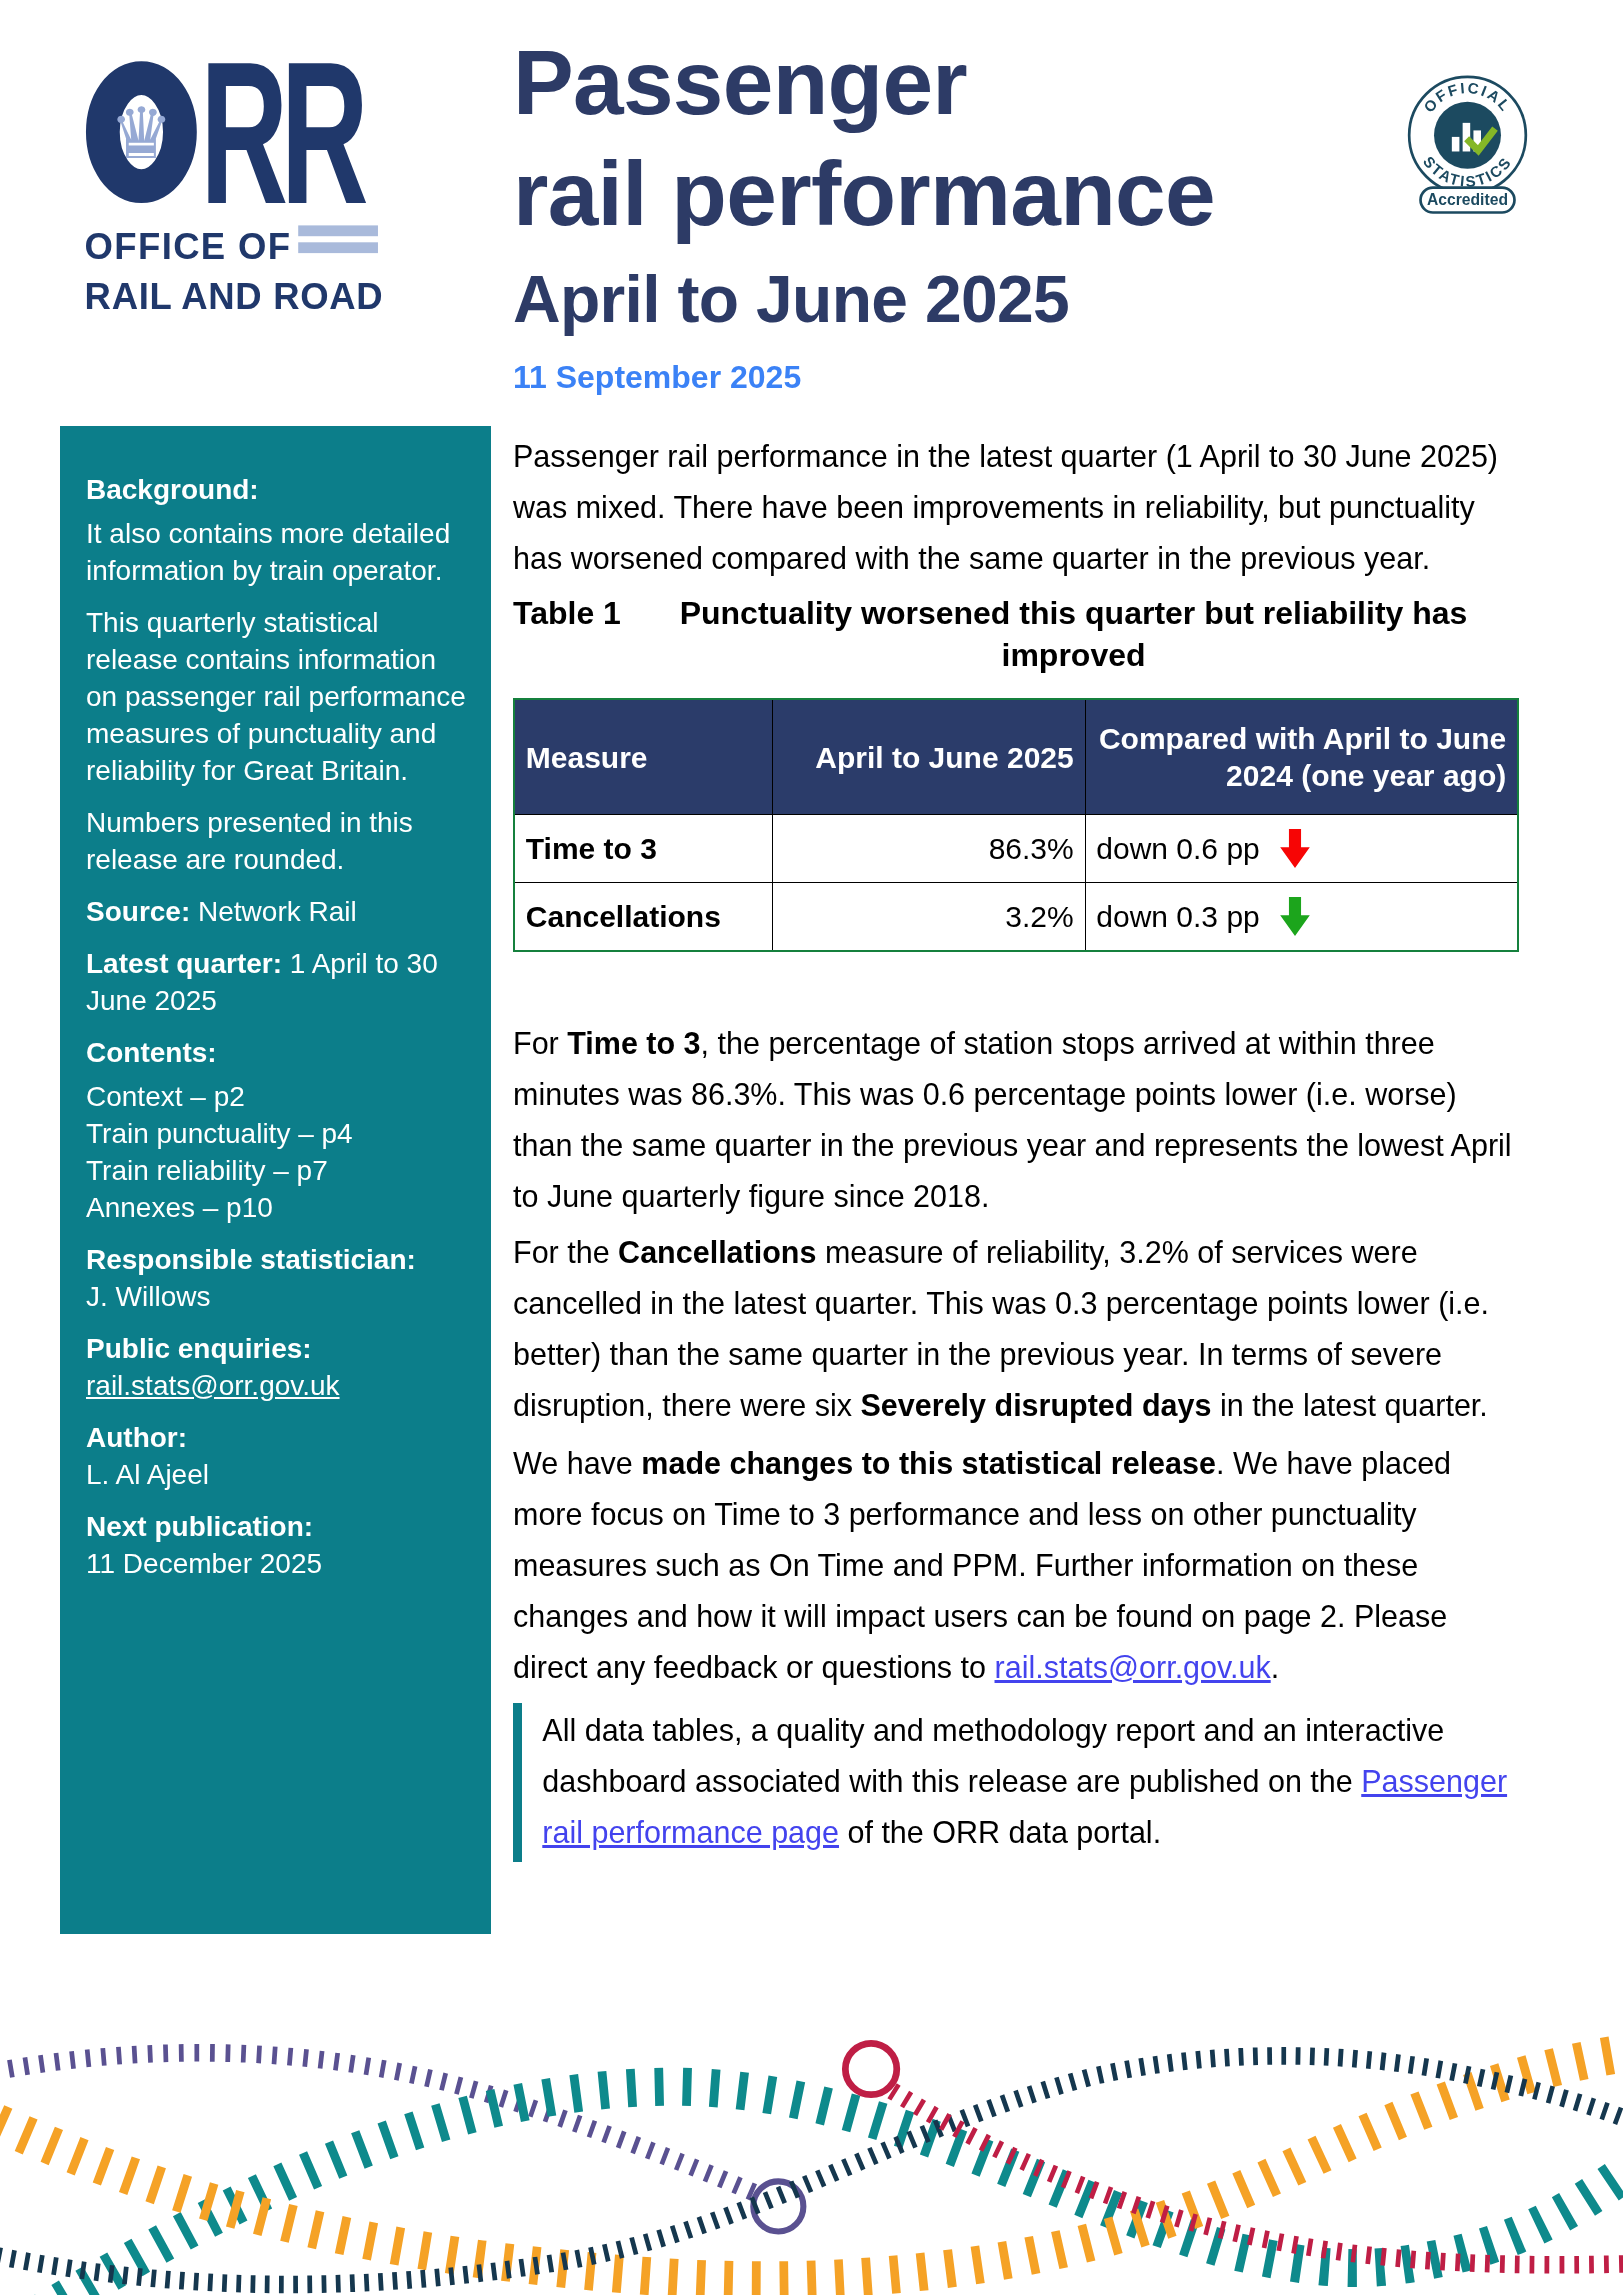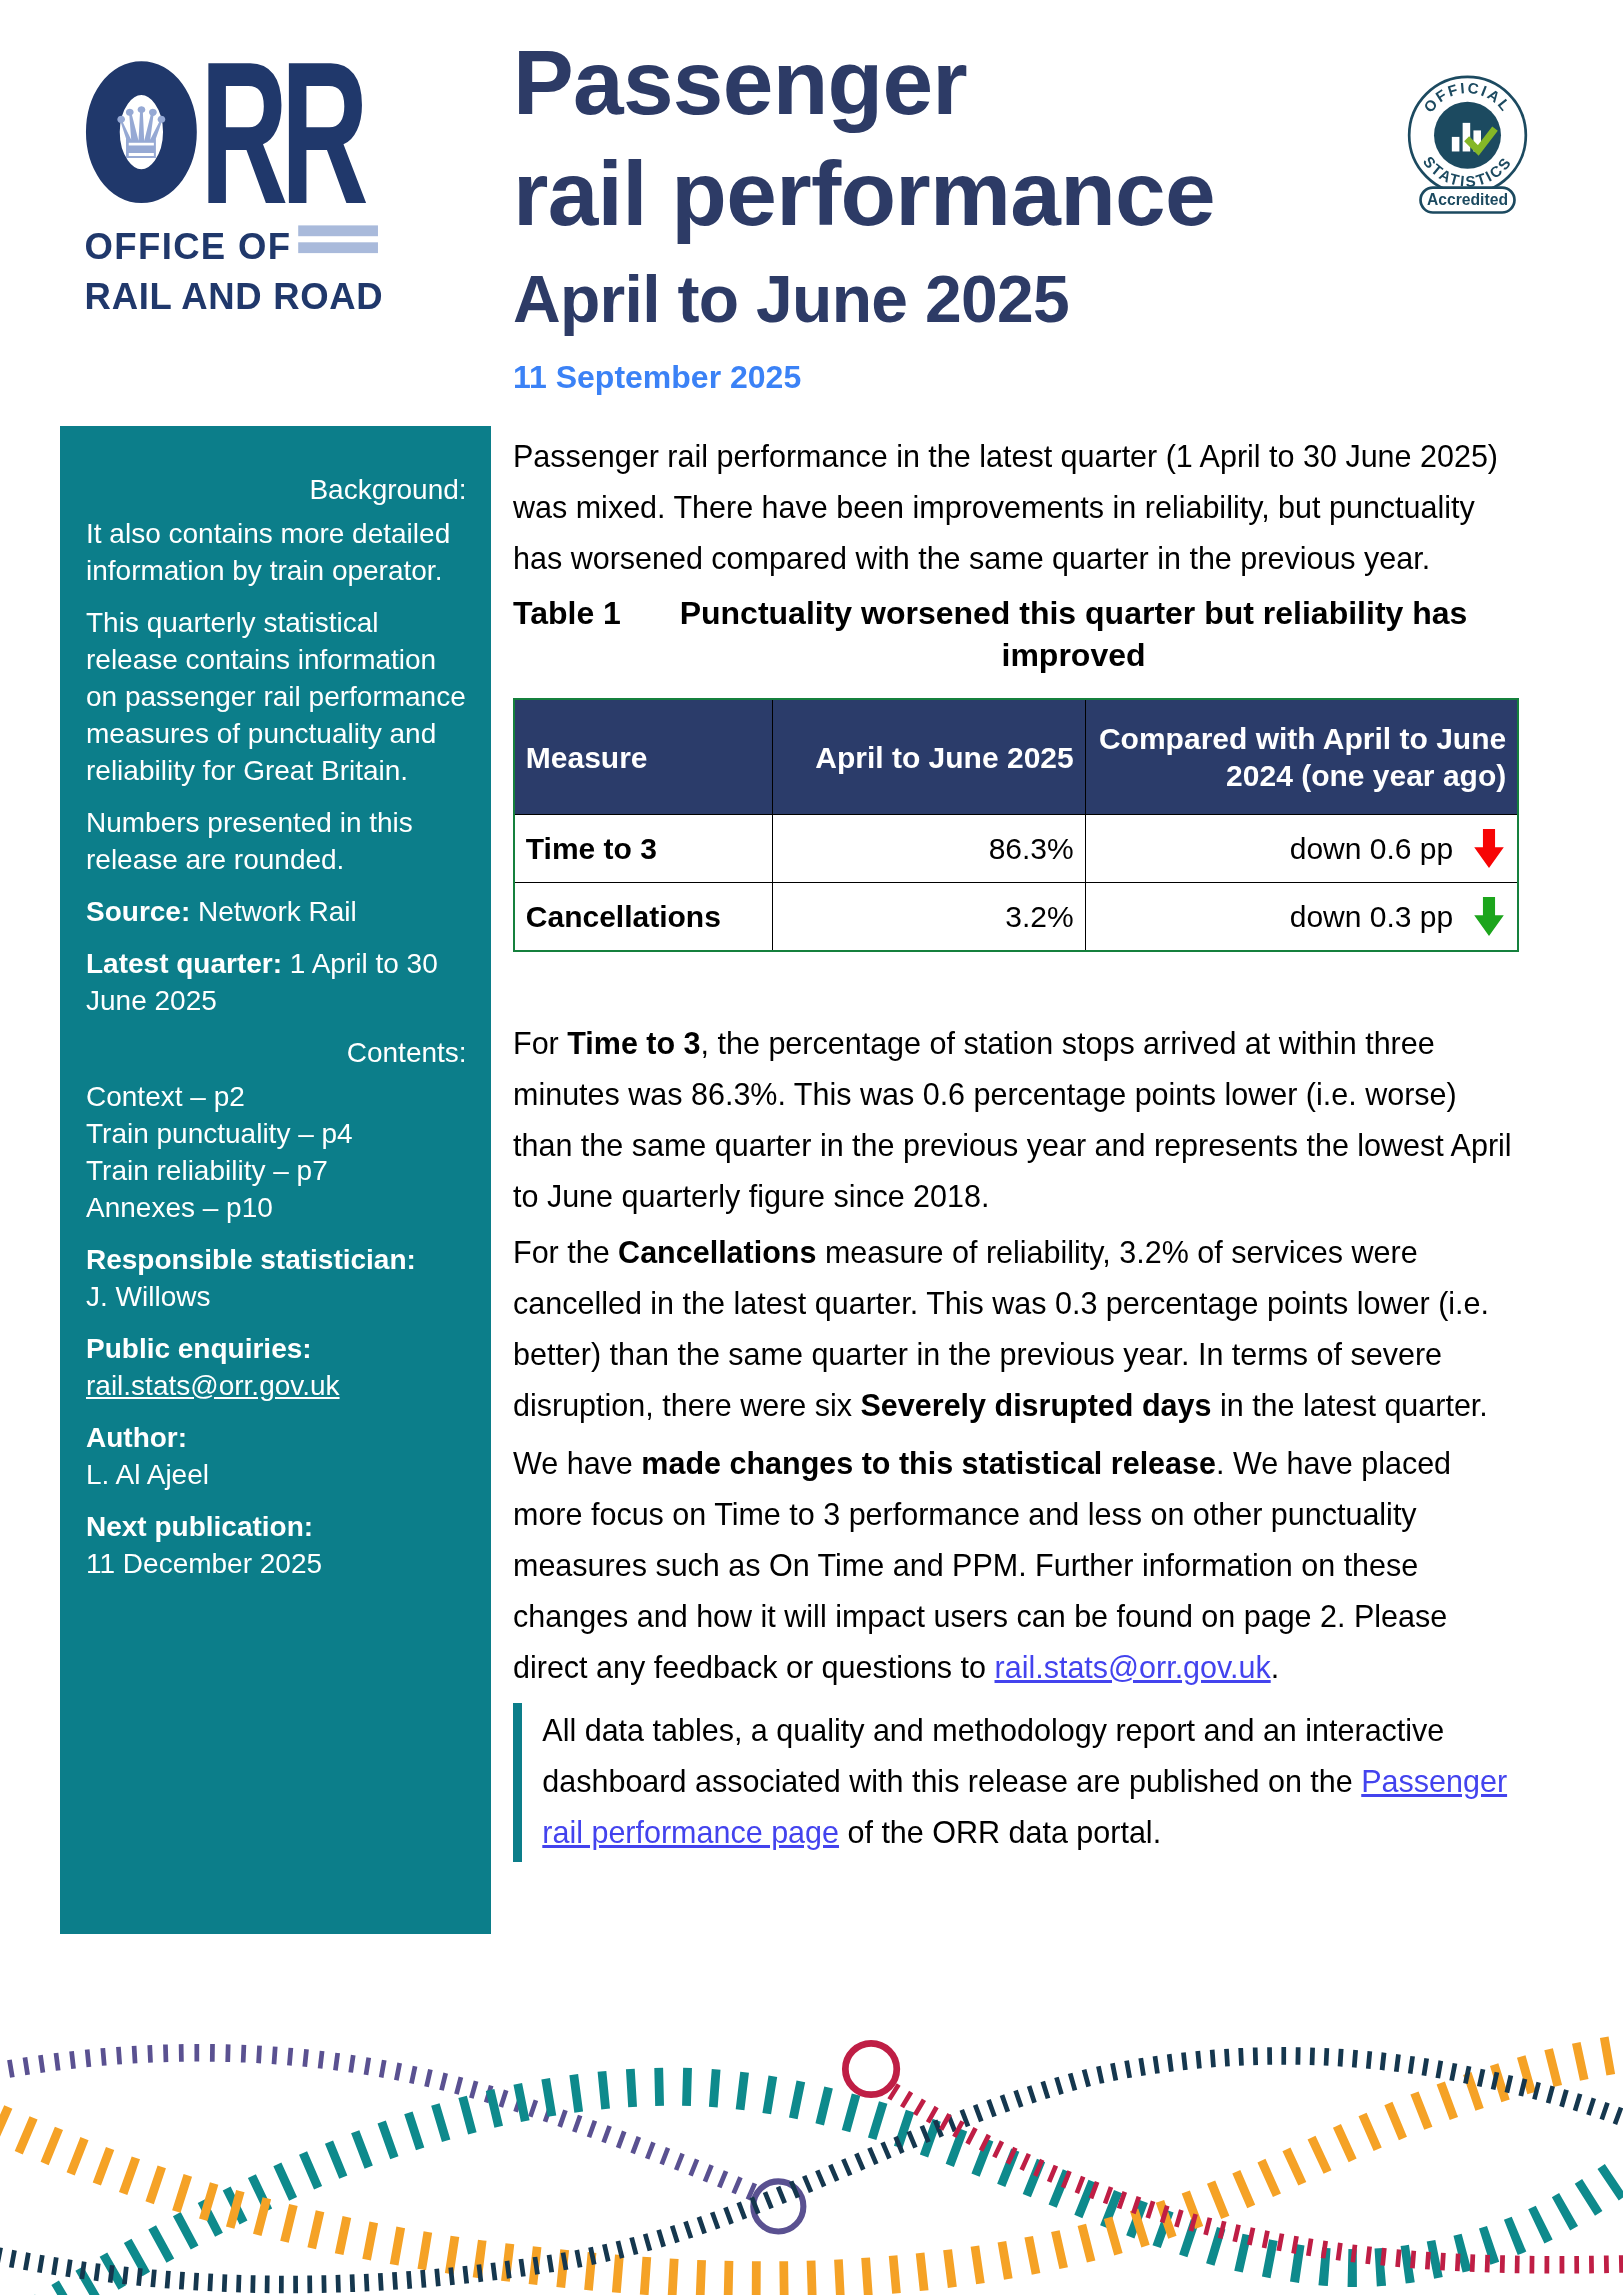--- a/index.html
+++ b/index.html
@@ -16,21 +16,21 @@
   .title-block { position:absolute; left:513px; top:27px; width:1056px; }
   .title { font-size:91px; line-height:1.22; font-weight:bold; color:#2d3b66; letter-spacing:-0.7px; }
   .subtitle { font-size:66px; line-height:1.22; font-weight:bold; color:#2d3b66; margin-top:9.5px; letter-spacing:-0.7px; }
   .date { font-size:32px; line-height:1.25; font-weight:bold; color:#3b82f6; margin-top:17.6px; }
   
   .sidebar {
     position:absolute; left:60px; top:426px; width:431px; height:1508px;
     background:#0c7e8a; color:#fff; padding:45px 24.4px 0 26px;
     font-size:28px; line-height:37px;
   }
-  .sb-h { font-weight:normal; margin-bottom:6.8px;text-align:right; }
+  .sb-h { font-weight:bold; margin-bottom:6.8px; }
   .sb-p { margin-bottom:15px; }
   .sb-line { }
   .sb-gap { height:15px; }
   .block { display:block; }
   .sb-link { color:#fff; text-decoration:underline; }
   
   .main { position:absolute; left:513px; top:431px; width:1008px; }
   .para { font-size:30.5px; line-height:51px; }
   .para b, .para strong { font-weight:bold; }
   .caption { display:flex; font-size:32px; line-height:42px; font-weight:bold; margin-top:8.1px; }
@@ -47,21 +47,21 @@
   }
   table.t1 th.h1 { text-align:left; }
   table.t1 th.h2, table.t1 th.h3 { text-align:right; }
   table.t1 td {
     border:1.4px solid #000; font-size:30px; height:68px; vertical-align:middle;
     padding:0 10.8px; background:#fff;
   }
   td.measure { font-weight:bold; text-align:left; }
   td.value { text-align:right; padding-right:13.5px; }
   td.change { }
-  .change-wrap { display:flex; justify-content:flex-end; align-items:center; gap:20.3px; padding-right:2.7px; }
+  .change-wrap { display:flex; justify-content:flex-start; align-items:center; gap:20.3px; padding-right:2.7px; }
   .arr { width:30px; height:39px; flex:0 0 auto; }
   .arr-red path { fill:#f70505; }
   .arr-green path { fill:#1ca51c; }
   
   .callout {
     margin-top:10.2px; border-left:9.5px solid #0c7e8a; padding:1.4px 0 4.1px 20.3px;
     font-size:30.5px; line-height:51px; width:1008px;
   }
   
   .waves { position:absolute; left:0; top:1997px; width:1623px; height:299px; }

